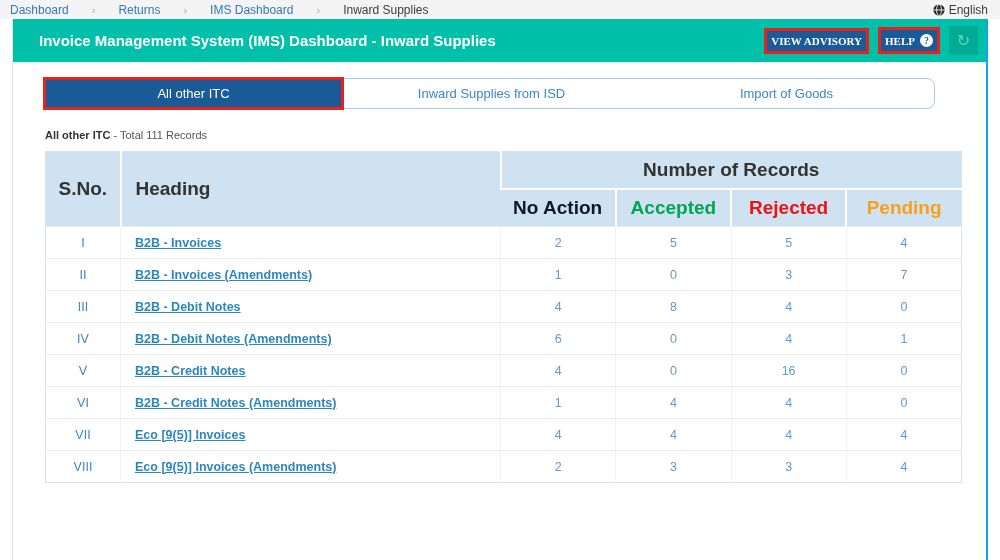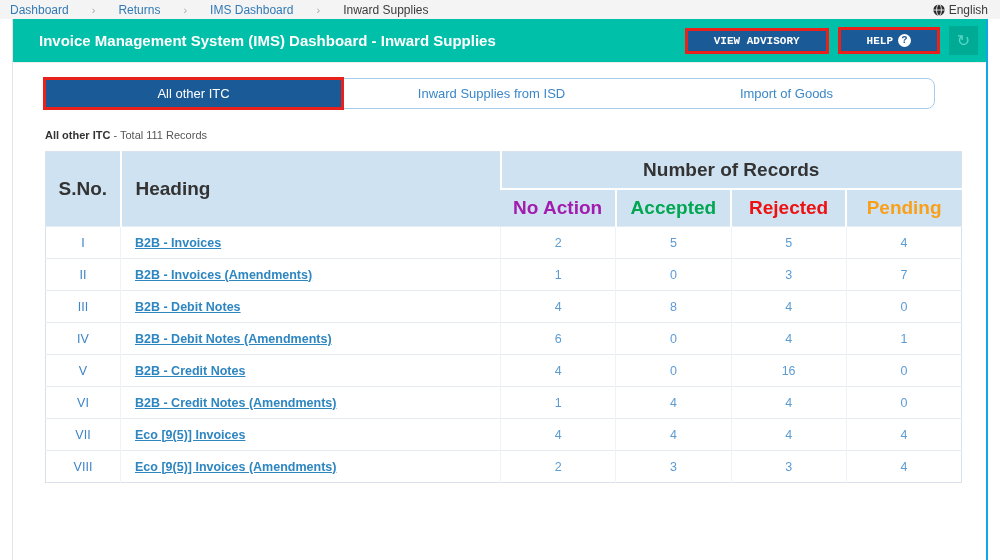--- a/index.html
+++ b/index.html
@@ -18,22 +18,22 @@
 
   
   .frame { margin:0 12px; height:541px; border-left:1px solid #e3e3e3;
     border-right:2px solid #0ea5e9; background:#fff; }
 
   
   .titlebar { height:43px; background:#00c0a9; display:flex; align-items:center;
     padding:0 8px 0 26px; }
   .page-title { color:#fff; font-weight:bold; font-size:15px; flex:1; }
   .tbar-btn { background:#1a5a96; color:#fff; font-weight:bold; font-size:11px;
-    border:3px solid #e8211d; padding:4px 26px; margin-left:9px; cursor:pointer;
-    display:flex; align-items:center; gap:5px; font-family:Liberation Mono, monospace; }
+    border:3px solid #e8211d; padding:4px 4px; margin-left:9px; cursor:pointer;
+    display:flex; align-items:center; gap:5px; font-family:Liberation Serif, serif; }
   .qmark { width:13px; height:13px; background:#fff; color:#1a5a96; border-radius:50%;
     font-size:10px; font-weight:bold; display:inline-flex; align-items:center;
     justify-content:center; }
   .refresh-btn { width:29px; height:29px; background:#00ab96; border:none; margin-left:9px;
     color:#5ad6c5; font-size:16px; cursor:pointer; display:flex; align-items:center;
     justify-content:center; }
 
   
   .info-row { display:flex; padding:15px 26px 13px 26px; font-size:12.5px; color:#3b3b3b; }
   .info-row > div { width:33.3%; }
@@ -121,21 +121,21 @@
   </div>
 
   <table>
     <thead>
       <tr>
         <th class="col-sno" rowspan="2">S.No.</th>
         <th class="col-heading" rowspan="2">Heading</th>
         <th class="group-hd" colspan="4">Number of Records</th>
       </tr>
       <tr>
-        <th style="color: #a21caf;">No Action</th>
+        <th style="color: #0f172a;">No Action</th>
         <th style="color: rgb(0, 166, 81);">Accepted</th>
         <th style="color: rgb(238, 17, 17);">Rejected</th>
         <th style="color: rgb(249, 160, 27);">Pending</th>
       </tr>
     </thead>
     <tbody>
         <tr>
           <td class="sno">I</td>
           <td class="heading"><a>B2B - Invoices</a></td>
           <td class="num"><a>2</a></td>

